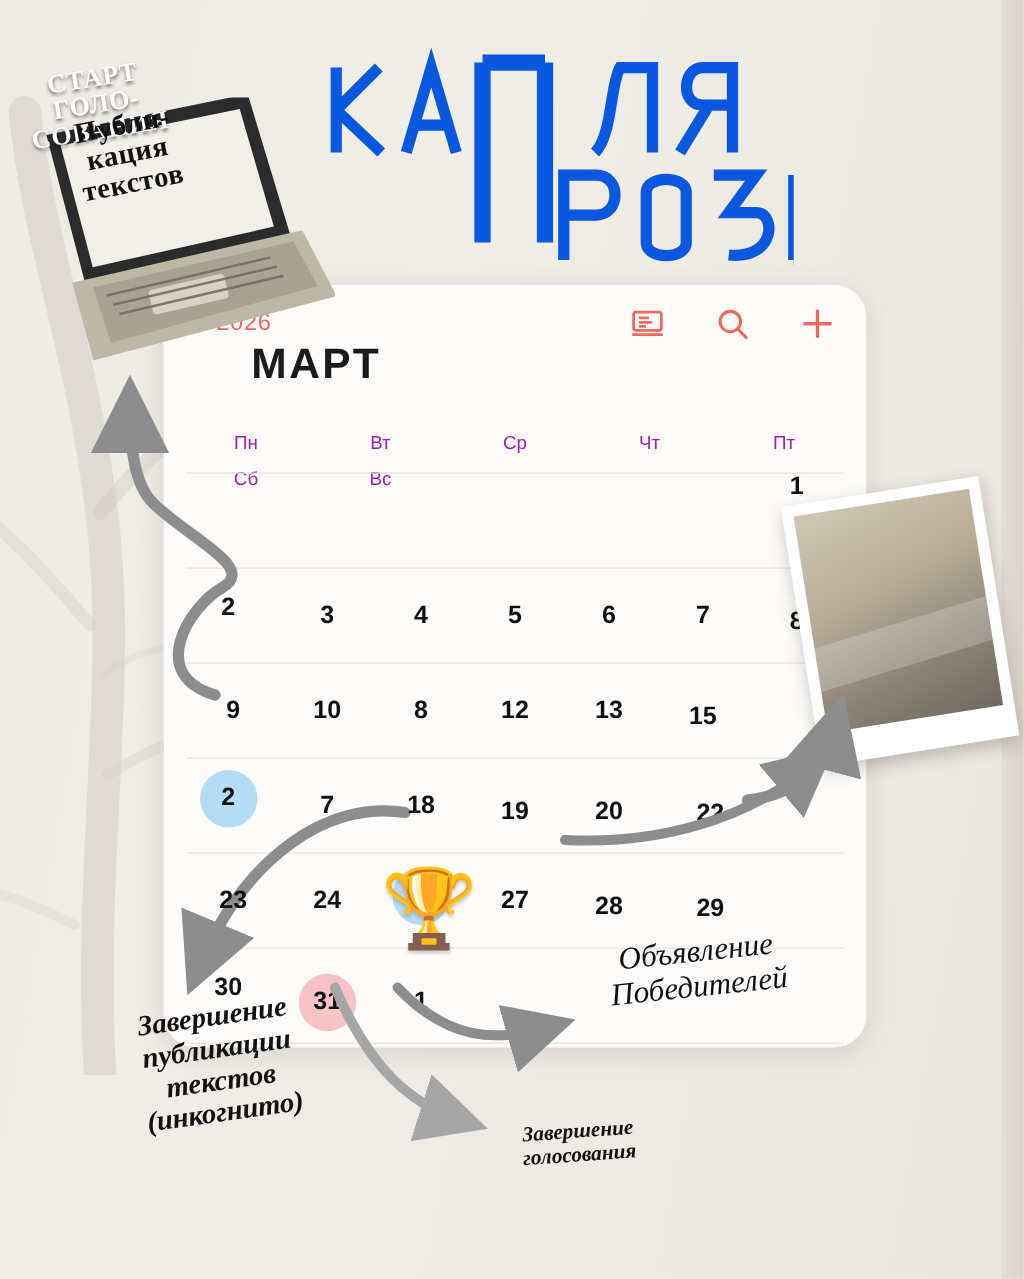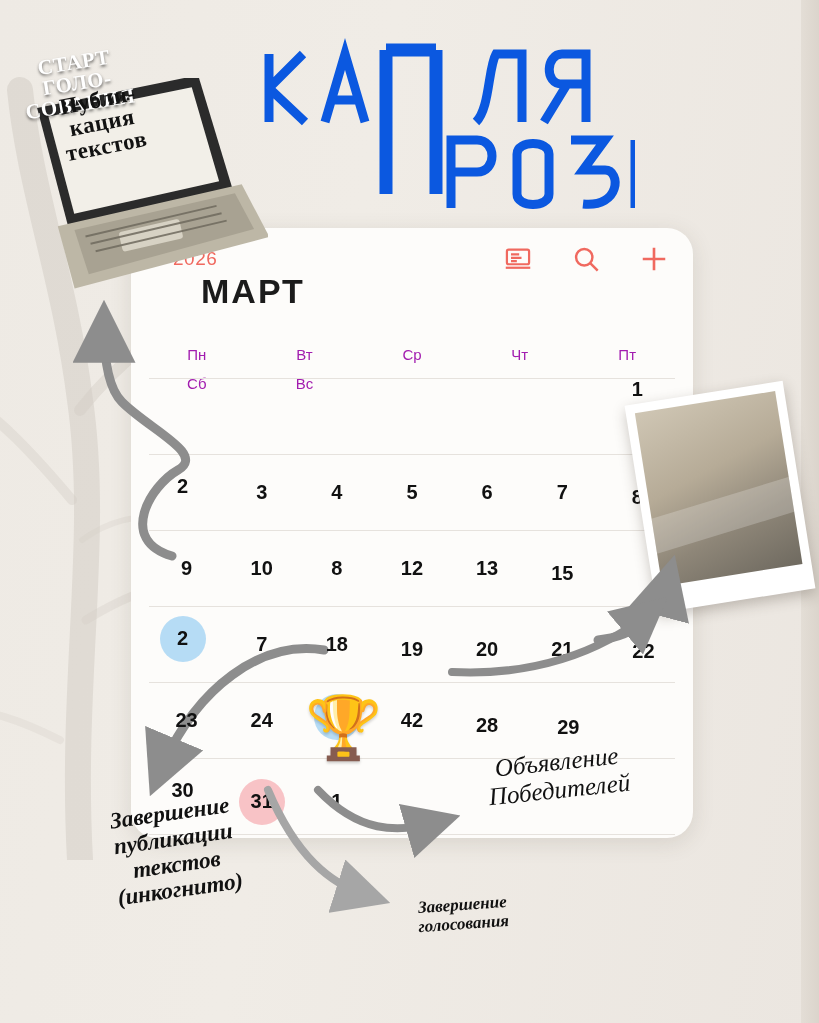--- a/index.html
+++ b/index.html
@@ -425,40 +425,37 @@
         </div>
       <div class="day">
           <span class="num">18</span>
         </div>
       <div class="day j4">
           <span class="num">19</span>
         </div>
       <div class="day j4">
           <span class="num">20</span>
         </div>
-      <div class="day j4">
-          <span class="num">21</span>
-        </div>
       <div class="day j2">
           <span class="num">22</span>
         </div>
     </div>
 
     <div class="week">
       <div class="day">
           <span class="num">23</span>
         </div>
       <div class="day">
           <span class="num">24</span>
         </div>
       <div class="day blob blue j3">
           <span class="num">25</span>
         </div>
       <div class="day">
-          <span class="num">42</span>
+          <span class="num">27</span>
         </div>
       <div class="day j4">
           <span class="num">28</span>
         </div>
       <div class="day j2">
           <span class="num">29</span>
         </div>
     </div>
 
     <div class="week">

